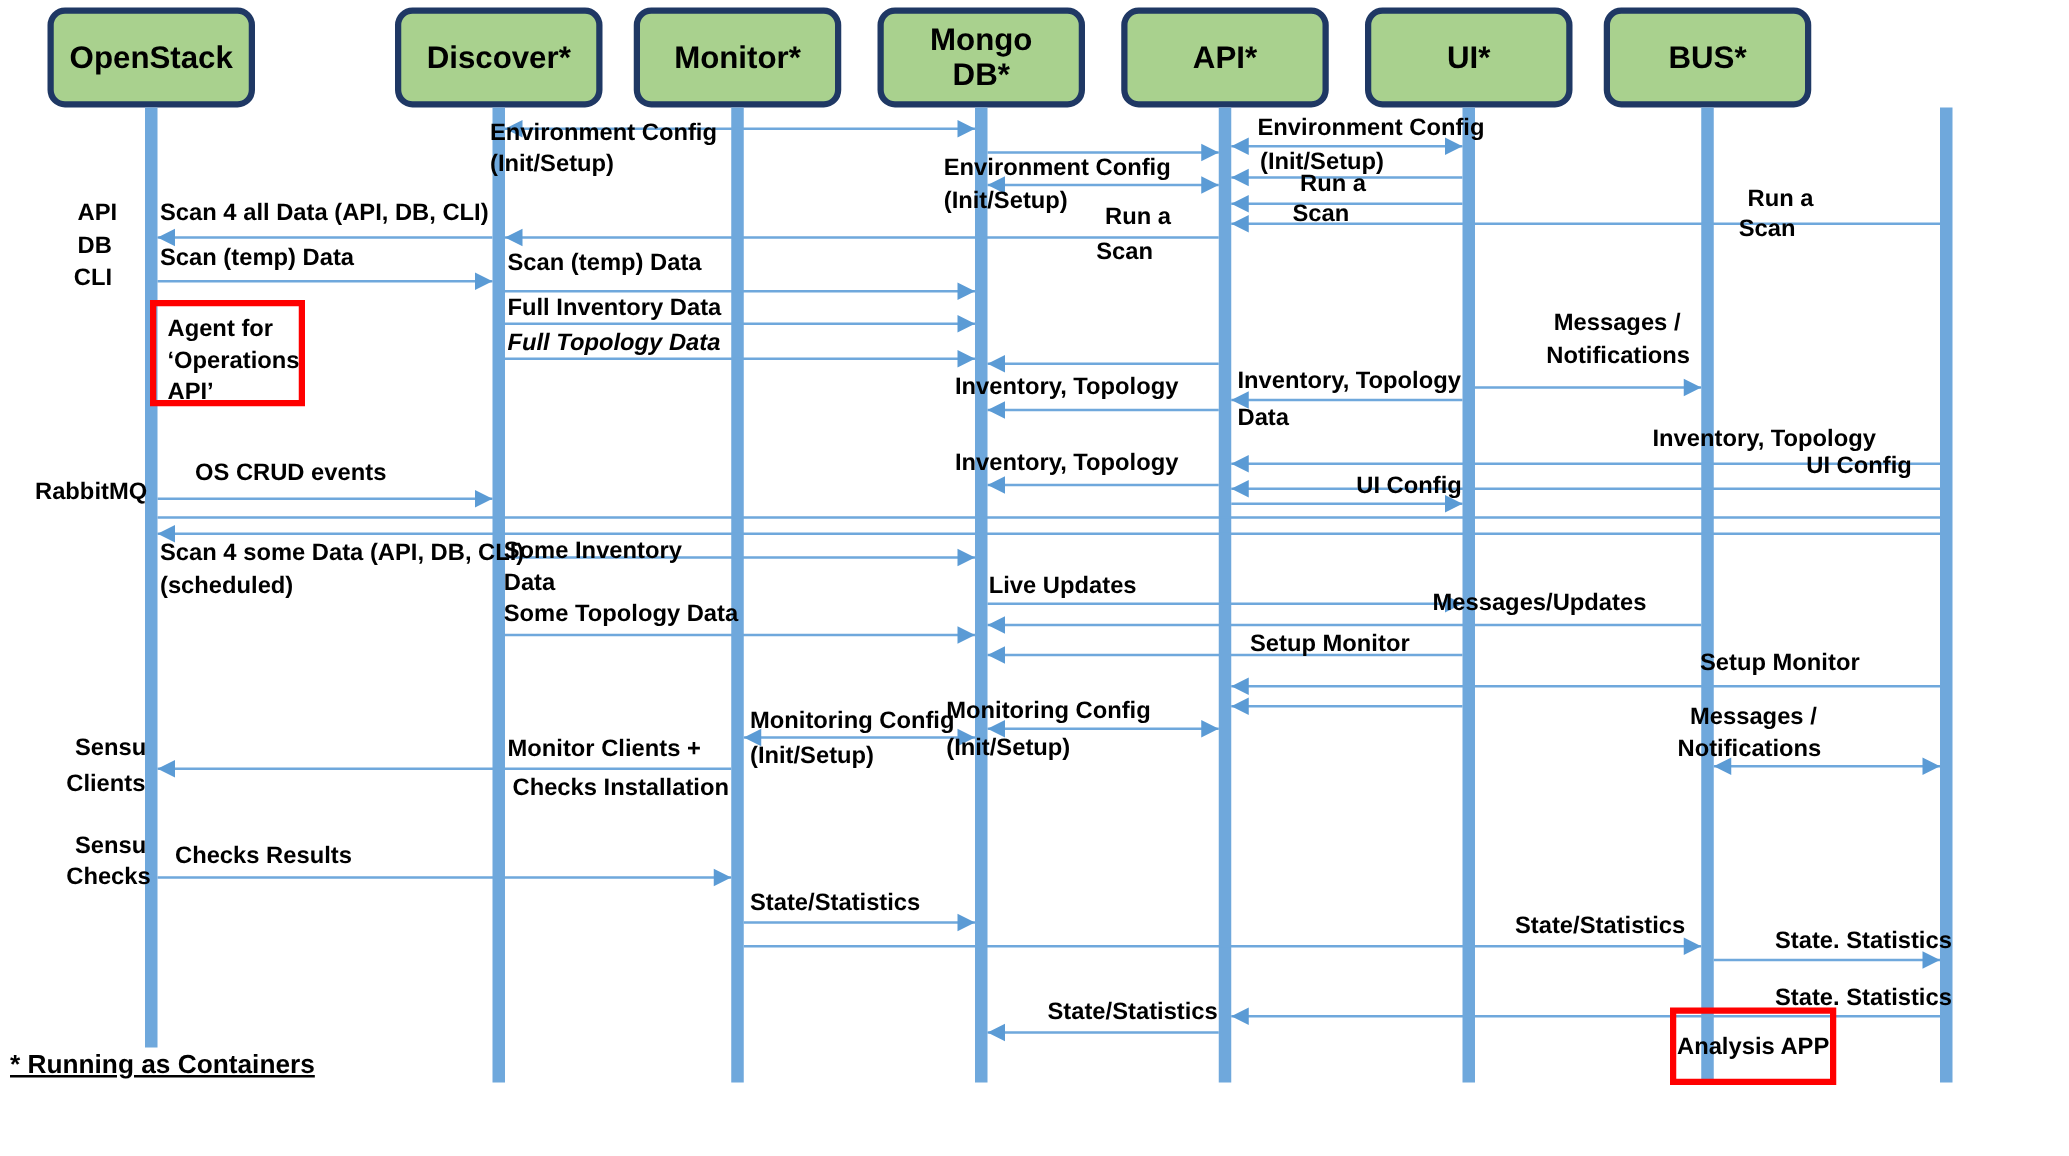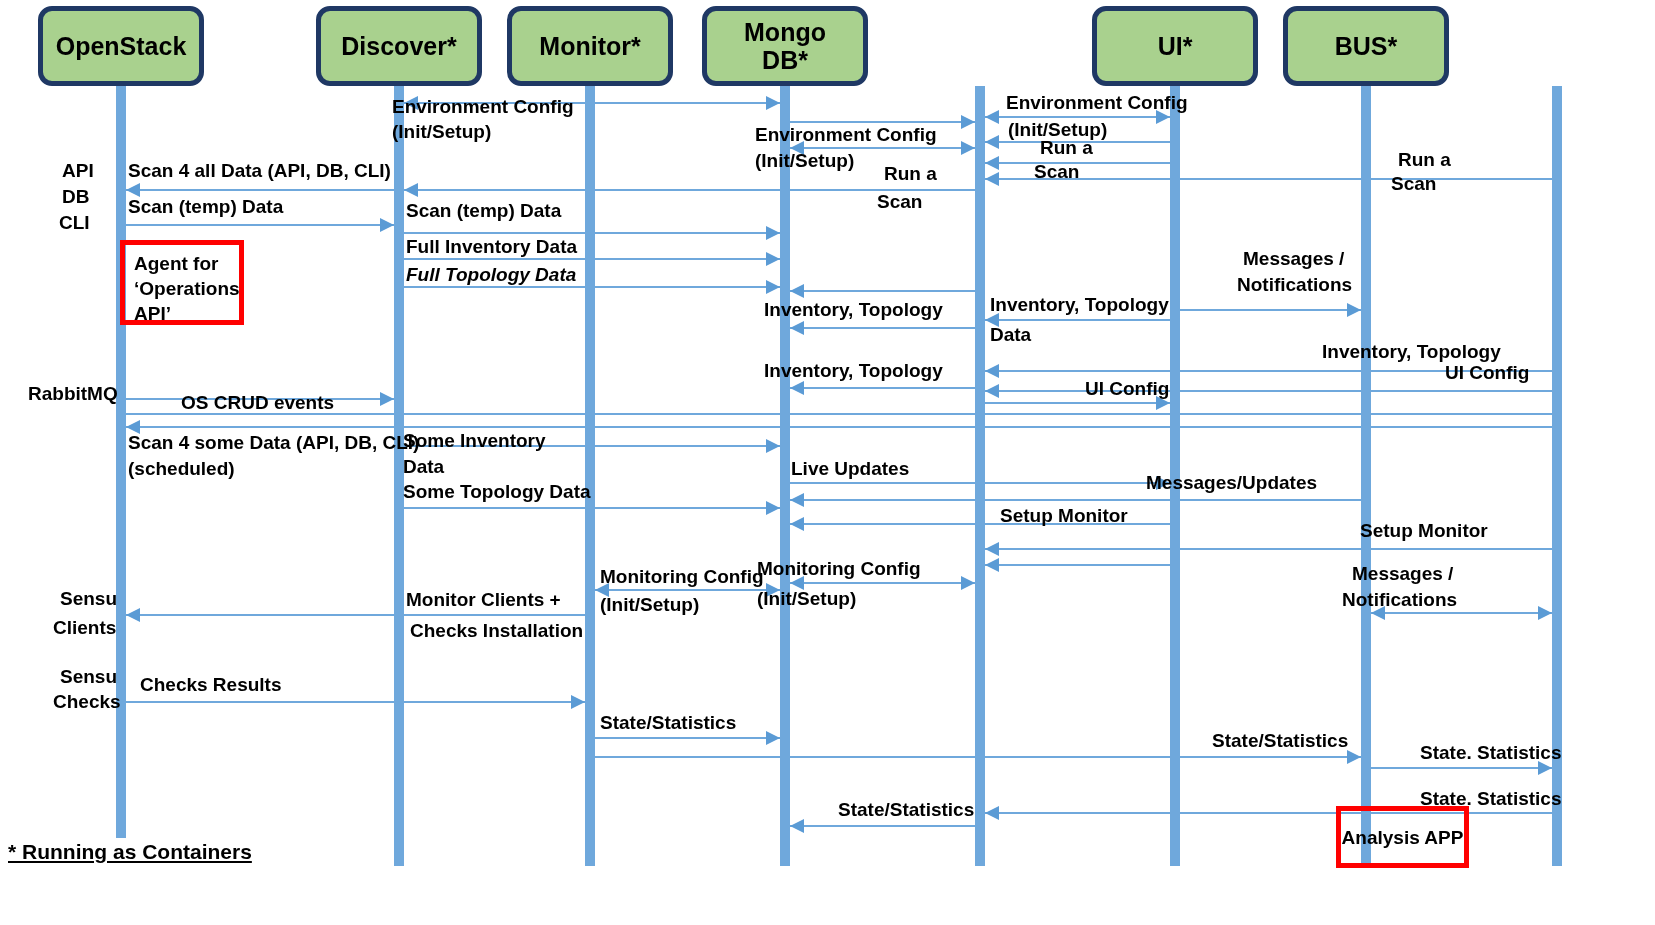--- a/index.html
+++ b/index.html
@@ -39,20 +39,23 @@
     <div class="lifeline" style="left: 394px; top: 86px; height: 780px;"></div>
     <div class="actor" style="left: 507px;">
       <span>Monitor*</span>
     </div>
     <div class="lifeline" style="left: 585px; top: 86px; height: 780px;"></div>
     <div class="actor" style="left: 702px;">
       <span>Mongo</span>
       <span>DB*</span>
     </div>
     <div class="lifeline" style="left: 780px; top: 86px; height: 780px;"></div>
+    <div class="actor" style="left: 897px;">
+      <span>API*</span>
+    </div>
     <div class="lifeline" style="left: 975px; top: 86px; height: 780px;"></div>
     <div class="actor" style="left: 1092px;">
       <span>UI*</span>
     </div>
     <div class="lifeline" style="left: 1170px; top: 86px; height: 780px;"></div>
     <div class="actor" style="left: 1283px;">
       <span>BUS*</span>
     </div>
     <div class="lifeline" style="left: 1361px; top: 86px; height: 780px;"></div>
     <div class="lifeline" style="left: 1552px; top: 86px; height: 780px;"></div>
@@ -162,21 +165,21 @@
     <div class="lbl" style="left: 406px; top: 264px; font-style: italic;">Full Topology Data</div>
     <div class="lbl" style="left: 1243px; top: 248px;">Messages /</div>
     <div class="lbl" style="left: 1237px; top: 274px;">Notifications</div>
     <div class="lbl" style="left: 764px; top: 299px;">Inventory, Topology</div>
     <div class="lbl" style="left: 990px; top: 294px;">Inventory, Topology</div>
     <div class="lbl" style="left: 990px; top: 324px;">Data</div>
     <div class="lbl" style="left: 1322px; top: 341px;">Inventory, Topology</div>
     <div class="lbl" style="left: 764px; top: 360px;">Inventory, Topology</div>
     <div class="lbl" style="left: 1445px; top: 362px;">UI Config</div>
     <div class="lbl" style="left: 1085px; top: 378px;">UI Config</div>
-    <div class="lbl" style="left: 181px; top: 368px; margin-top: 24px;">OS CRUD events</div>
+    <div class="lbl" style="left: 156px; top: 368px;">OS CRUD events</div>
     <div class="lbl" style="left: 128px; top: 432px;">Scan 4 some Data (API, DB, CLI)</div>
     <div class="lbl" style="left: 128px; top: 458px;">(scheduled)</div>
     <div class="lbl" style="left: 403px; top: 430px;">Some Inventory</div>
     <div class="lbl" style="left: 403px; top: 456px;">Data</div>
     <div class="lbl" style="left: 403px; top: 481px;">Some Topology Data</div>
     <div class="lbl" style="left: 791px; top: 458px;">Live Updates</div>
     <div class="lbl" style="left: 1146px; top: 472px;">Messages/Updates</div>
     <div class="lbl" style="left: 1000px; top: 505px;">Setup Monitor</div>
     <div class="lbl" style="left: 1360px; top: 520px;">Setup Monitor</div>
     <div class="lbl" style="left: 757px; top: 558px;">Monitoring Config</div>

